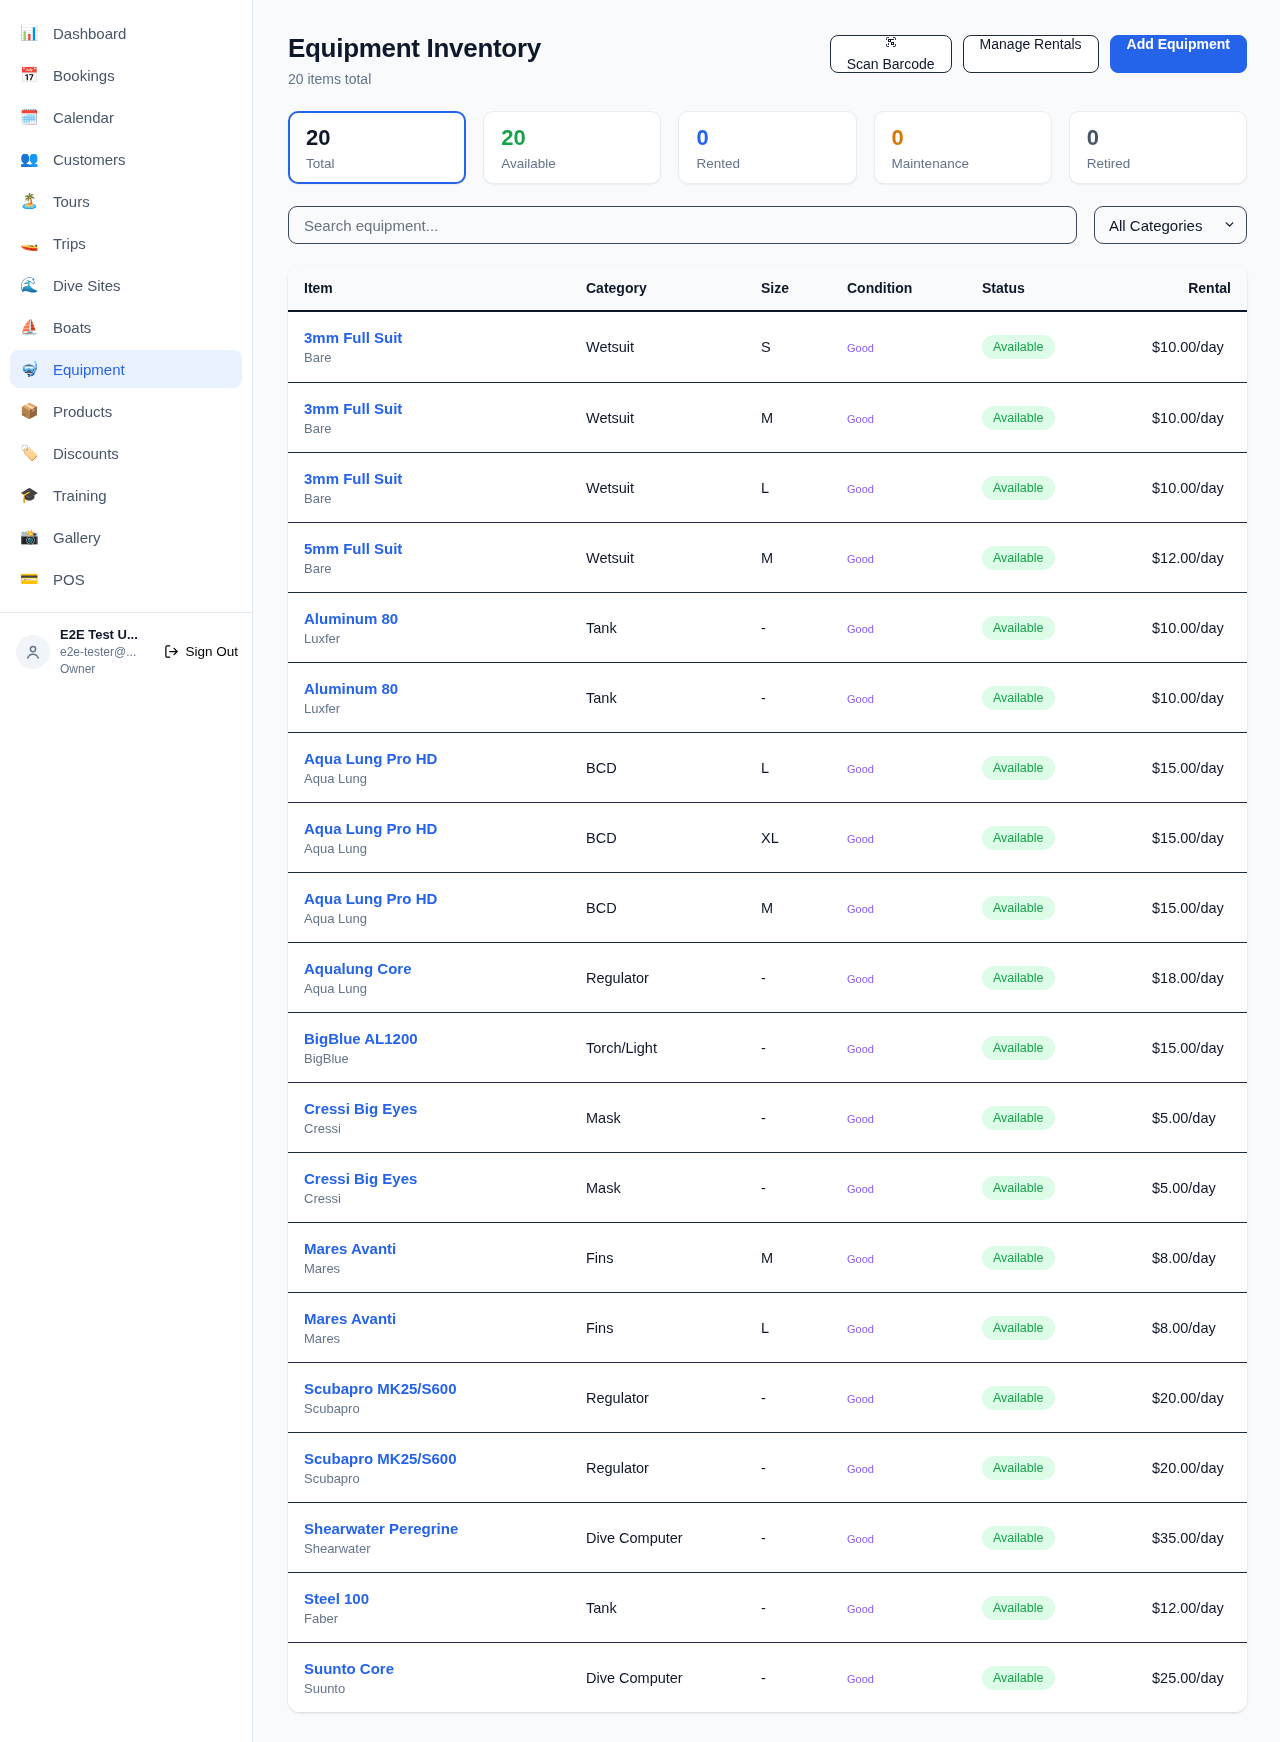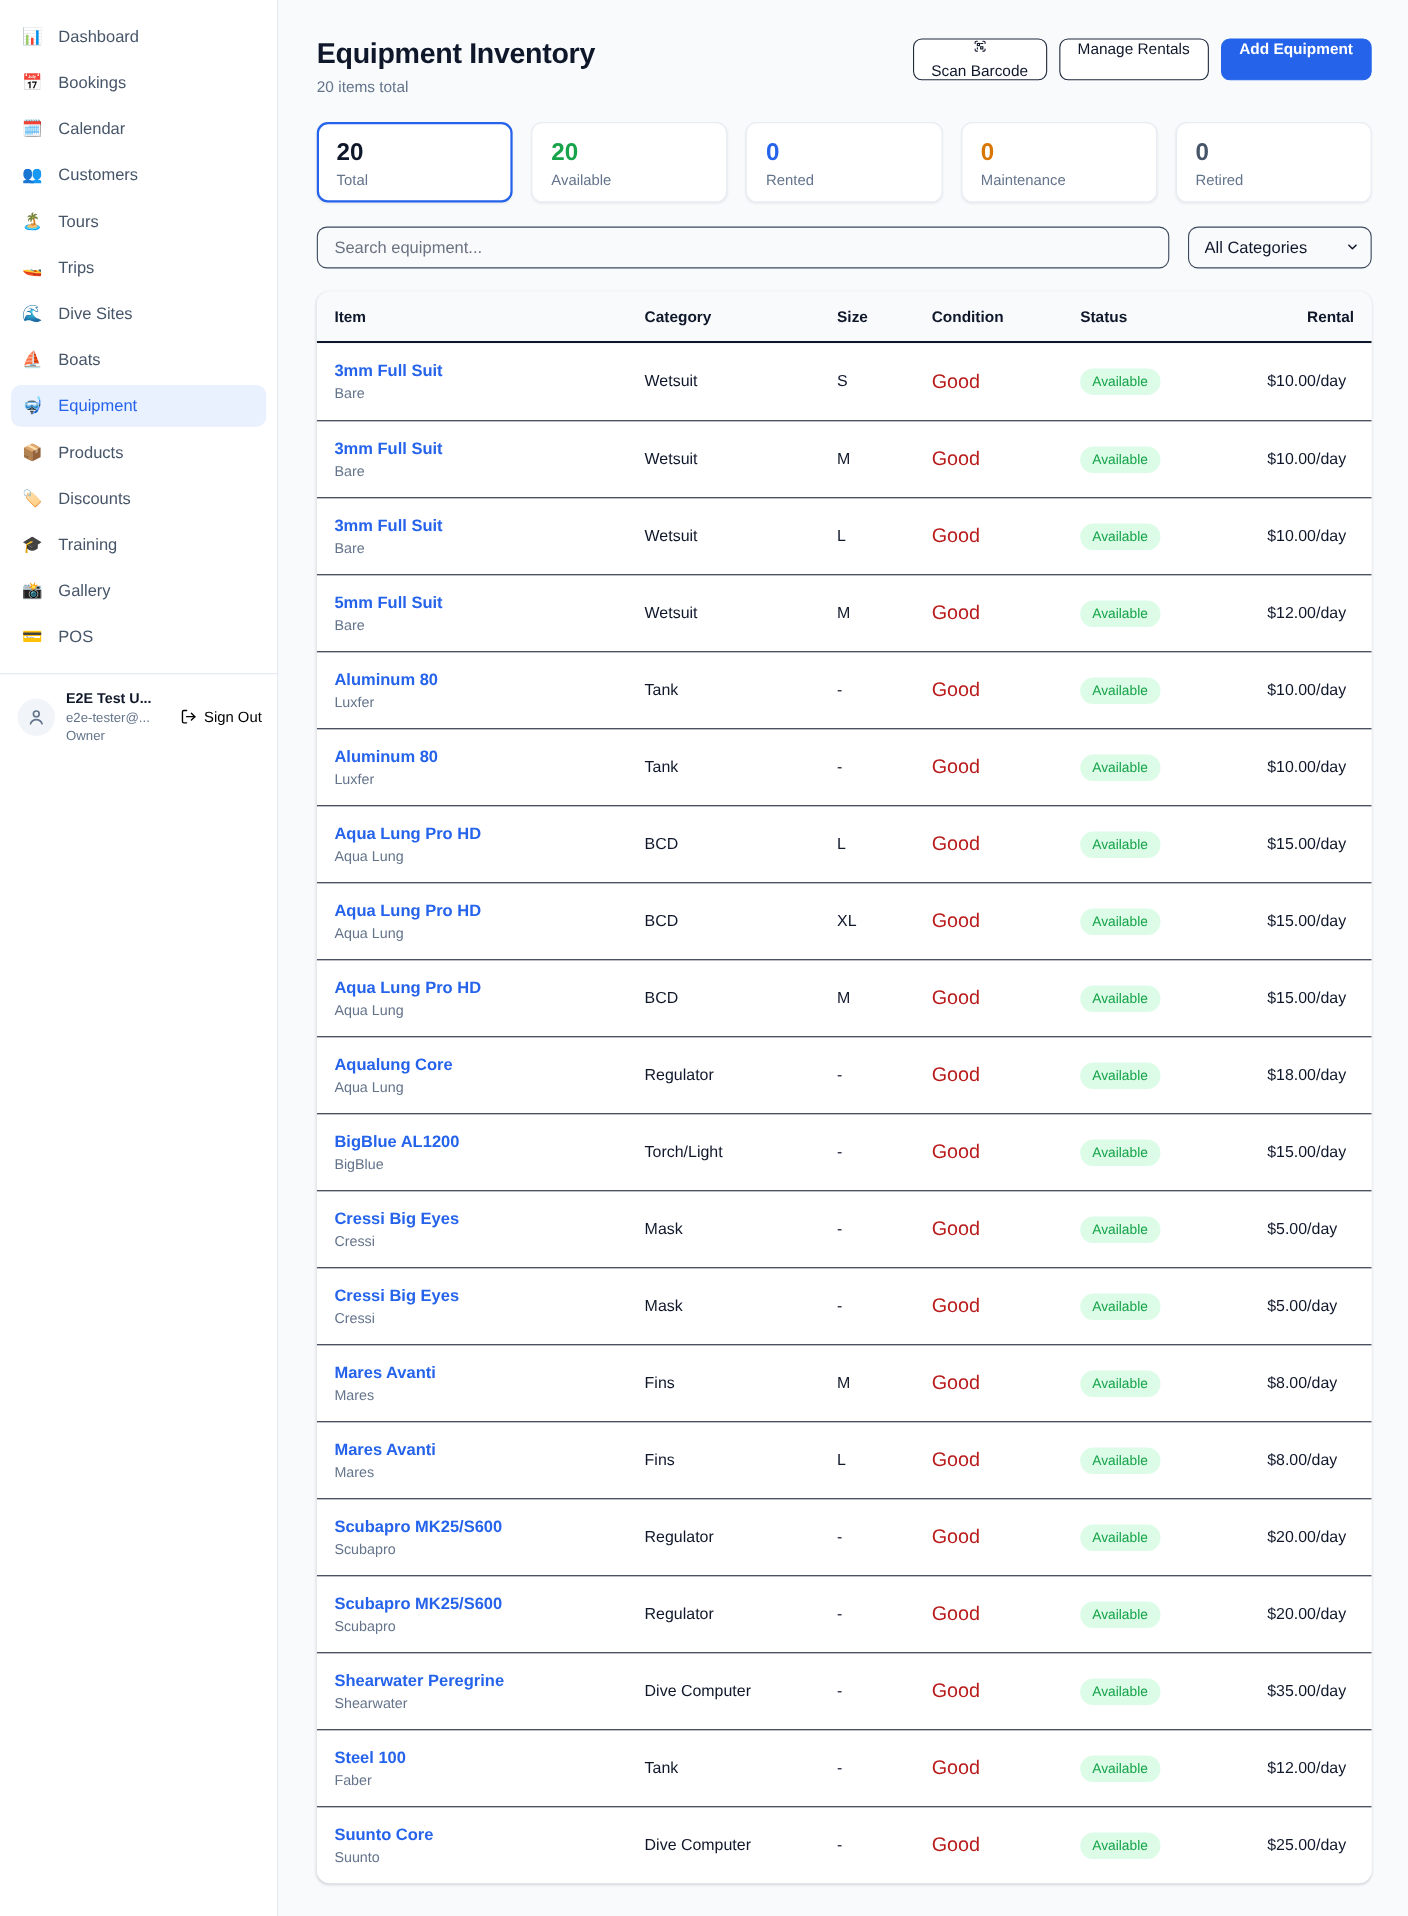--- a/index.html
+++ b/index.html
@@ -69,21 +69,21 @@
   .stat-value { font-size: 22px; font-weight: 800; }
   .stat-label { font-size: 13.5px; color: #64748b; margin-top: 5px; }
 
   
   .filters { display: flex; gap: 17px; margin-bottom: 21px; }
   .search-input {
     flex: 1; height: 38px; border: 1px solid #3b475a; border-radius: 9px;
     padding: 16px 15px; font-size: 15px; font-family: inherit; background: #f8fafc; color: #0f172a;
   }
   .search-input::placeholder { color: #6b7280; }
-  .select-wrap { width: 167px; position: relative; }
+  .select-wrap { width: 153px; position: relative; }
   .select-wrap select {
     width: 100%; height: 38px; border: 1px solid #3b475a; border-radius: 9px;
     background: #f8fafc; font-size: 15px; font-family: inherit; color: #0f172a;
     padding: 0 32px 0 14px; appearance: none; -webkit-appearance: none; cursor: pointer;
   }
   .select-chevron { position: absolute; right: 11px; top: 12px; pointer-events: none; color: #0f172a; }
 
   
   .table-card {
     background: #ffffff; border-radius: 12px; overflow: hidden;
@@ -97,21 +97,21 @@
   .thead {
     height: 47px; background: #f8fafc; border-bottom: 2px solid #0f172a;
     font-size: 14px; font-weight: 700; color: #0f172a;
   }
   .th-rental { text-align: right; }
   .trow { height: 70px; background: #fff; }
   .trow + .trow { border-top: 1px solid #1e293b; }
   .item-link { color: #2563eb; font-size: 15px; font-weight: 600; text-decoration: none; cursor: pointer; display: inline-block; }
   .item-brand { color: #64748b; font-size: 13px; margin-top: 4px; }
   .td { font-size: 14.5px; color: #0f172a; }
-  .cond-link { color: #b91c1c; text-decoration: none; cursor: pointer; font-size: 18px; }
+  .cond-link { color: #8b5cf6; text-decoration: none; cursor: pointer; font-size: 11px; }
   .pill {
     display: inline-block; background: #dcfce7; color: #16a34a;
     font-size: 12.5px; font-weight: 500; padding: 5px 11px; border-radius: 999px;
   }
   .td-rental { text-align: left; font-size: 14.5px; }
 </style>
 </head>
 <body>
 
 <div class="app">

